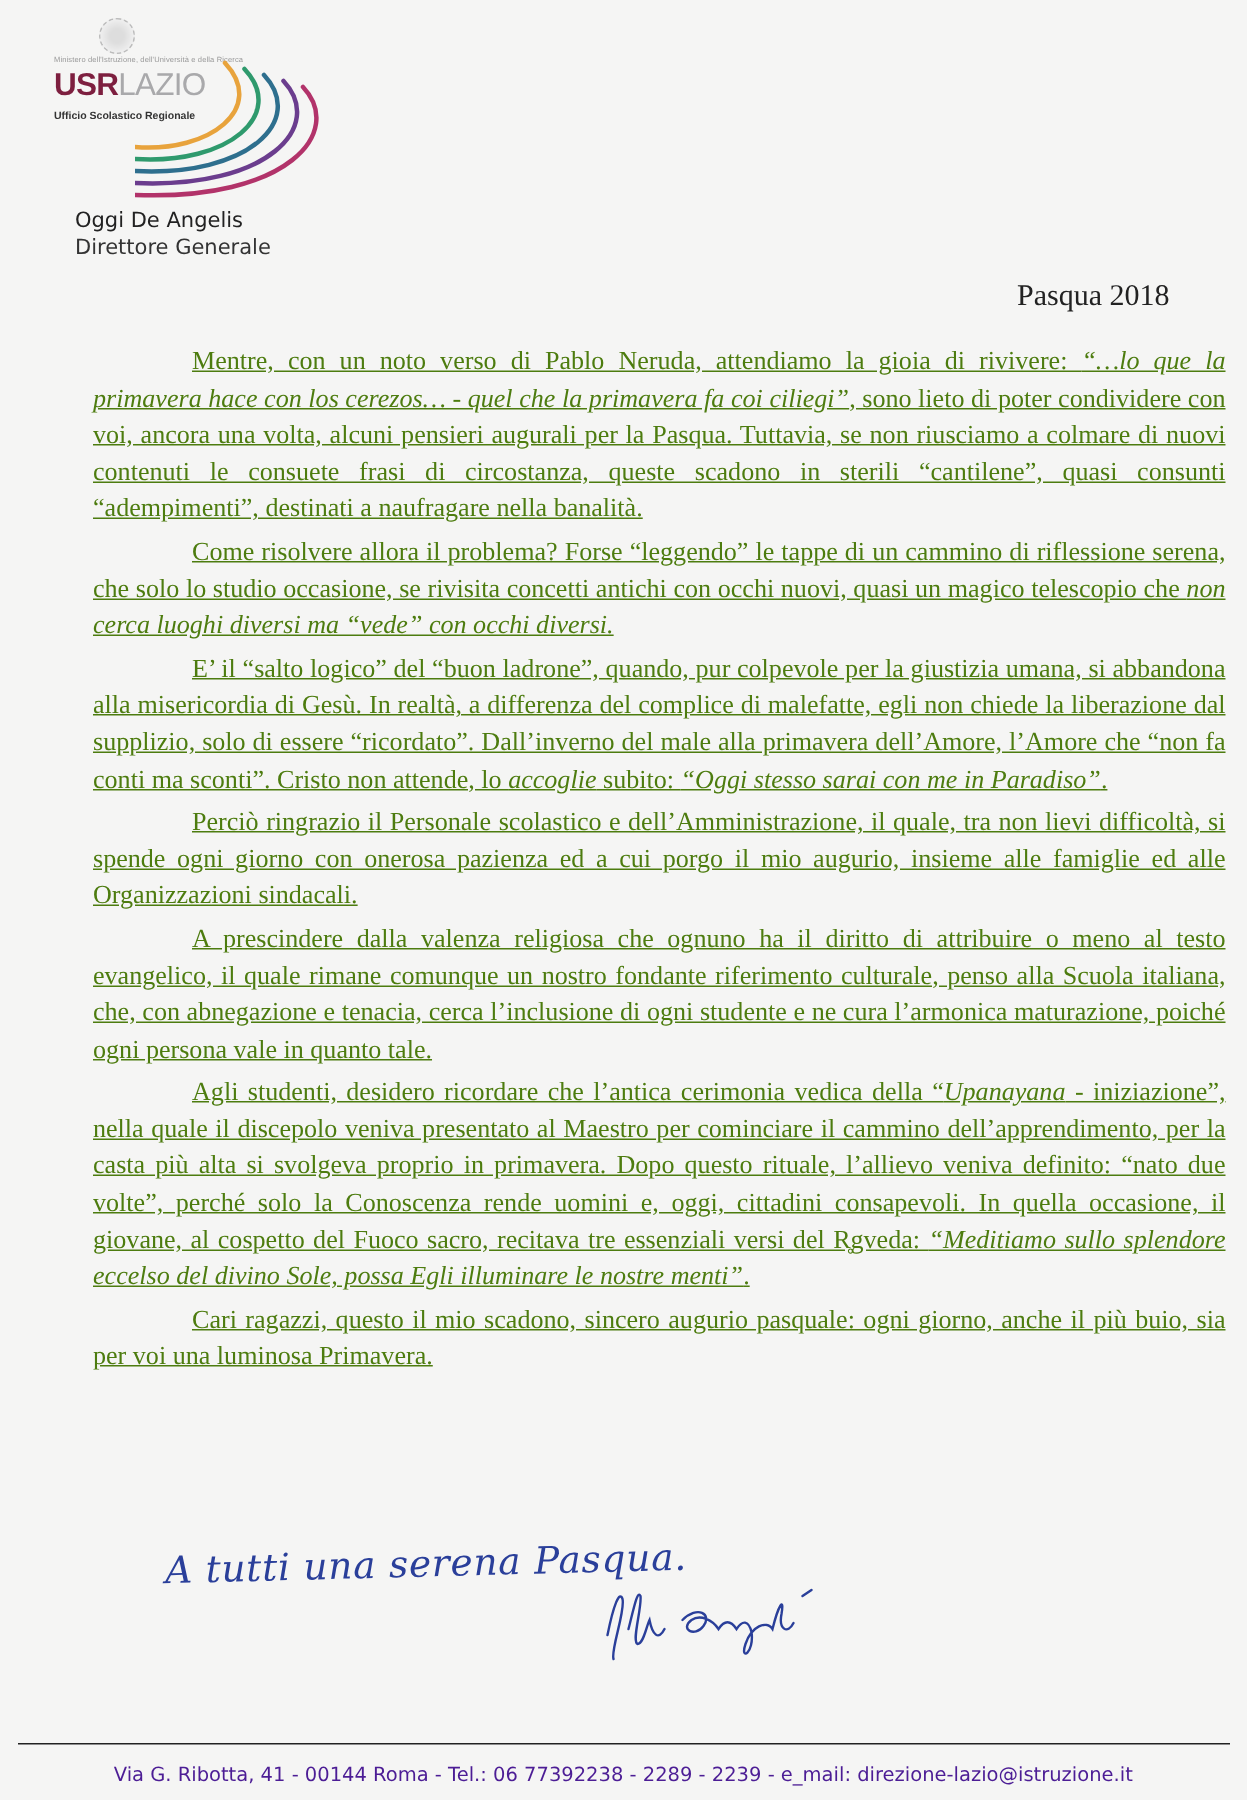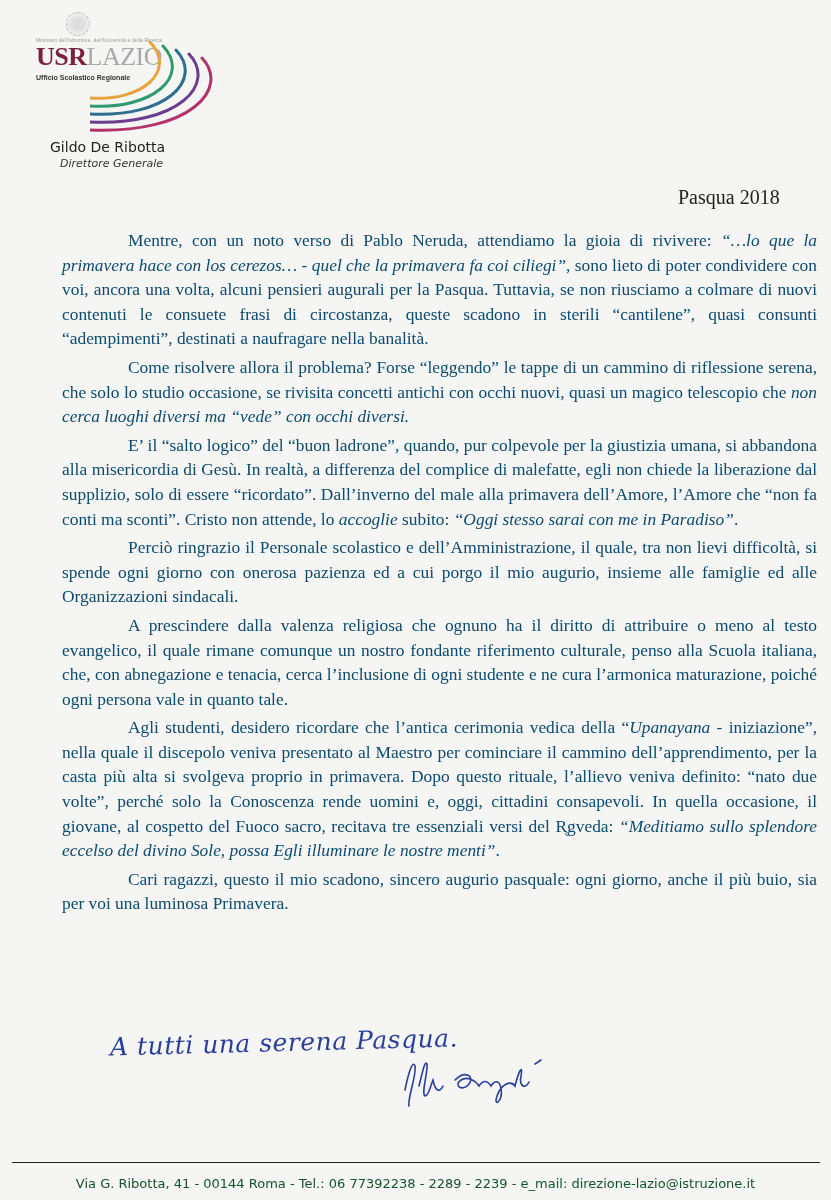--- a/index.html
+++ b/index.html
@@ -5,64 +5,64 @@
   html, body { margin: 0; padding: 0; }
   body {
     width: 831px; height: 1200px; background: #f5f5f4; position: relative; overflow: hidden;
     font-family: "Liberation Serif", "DejaVu Serif", serif; color: #222;
   }
   .header { position: absolute; left: 36px; top: 6px; width: 200px; height: 170px; }
   .emblem { position: absolute; left: 30px; top: 6px; width: 22px; height: 22px; border-radius: 50%;
     border: 1px dashed #bbb; background: radial-gradient(circle, #ddd 30%, #eee 70%); }
   .ministry { position: absolute; left: 0; top: 31px; font-family: "Liberation Sans", sans-serif;
     font-size: 5px; color: #999; white-space: nowrap; letter-spacing: 0.1px; }
-  .logo-word { position: absolute; left: 0; top: 36px; font-family: Liberation Serif, serif;
-    font-size: 26px; line-height: 30px; white-space: nowrap; letter-spacing: -0.5px; }
+  .logo-word { position: absolute; left: 0; top: 36px; font-family: Liberation Sans, sans-serif;
+    font-size: 21px; line-height: 30px; white-space: nowrap; letter-spacing: -0.5px; }
   .logo-usr { color: #7d1f3f; font-weight: bold; }
   .logo-lazio { color: #a9a9ab; font-weight: normal; }
   .logo-sub { position: absolute; left: 0; top: 68px; font-family: "Liberation Sans", sans-serif;
     font-size: 7px; font-weight: bold; color: #333; white-space: nowrap; }
   .arcs { position: absolute; left: 54px; top: 30px; width: 130px; height: 100px; }
   .signer { position: absolute; left: 14px; top: 133px; font-family: "DejaVu Sans", sans-serif; }
   .signer-name { font-size: 14px; color: #222; white-space: nowrap; }
-  .signer-title { font-size: 11px; font-style: italic; color: #333; margin-left: 10px; margin-top: 2px; white-space: nowrap; }
+  .signer-title { font-size: 14px; color: #333; margin-top: 2px; white-space: nowrap; }
 
   .date { position: absolute; left: 678px; top: 186px; font-size: 20px; color: #222; white-space: nowrap; }
 
-  .body-text { position: absolute; left: 62px; top: 228px; width: 755px; font-size: 17.4px; line-height: 24.6px; color: #0c4a6e; }
+  .body-text { position: absolute; left: 62px; top: 228px; width: 755px; font-size: 17.4px; line-height: 24.6px; color: #4d7c0f; text-decoration: underline; }
   .body-text p { margin: 0 0 4px 0; text-indent: 66px; text-align: justify; }
   .body-text em { font-style: italic; }
 
   .handwriting { position: absolute; left: 110px; top: 1028px; font-family: "DejaVu Serif", serif; font-style: italic;
     color: #2a3f9a; font-size: 25px; white-space: nowrap; transform: rotate(-1.5deg); letter-spacing: 0.5px; }
   .signature { position: absolute; left: 395px; top: 1050px; width: 200px; height: 60px; }
 
   .footer-rule { position: absolute; left: 12px; top: 1162px; width: 808px; height: 1px; background: #222; }
   .footer-text { position: absolute; left: 0; width: 831px; top: 1176px; text-align: center;
-    font-family: "DejaVu Sans", sans-serif; font-size: 13px; color: #14532d; white-space: nowrap; }
+    font-family: "DejaVu Sans", sans-serif; font-size: 13px; color: #4c1d95; white-space: nowrap; }
 </style>
 </head>
 <body>
 
 <div class="header">
   <div class="emblem"></div>
   <div class="ministry">Ministero dell'Istruzione, dell'Università e della Ricerca</div>
   <div class="logo-word">
     <span class="logo-usr">USR</span><span class="logo-lazio">LAZIO</span>
   </div>
   <div class="logo-sub">Ufficio Scolastico Regionale</div>
   <svg class="arcs" viewBox="0 0 130 100" id="arcs-svg">
       <path d="M 60 6 C 88 36, 50 66, 0 62" fill="none" stroke="#e8a33c" stroke-width="3" stroke-linecap="round"></path>
       <path d="M 73 10 C 101 40, 63 74, 0 70" fill="none" stroke="#2f9a6d" stroke-width="3" stroke-linecap="round"></path>
       <path d="M 86 14 C 114 44, 76 82, 0 78" fill="none" stroke="#2e6f8e" stroke-width="3" stroke-linecap="round"></path>
       <path d="M 99 18 C 127 48, 89 90, 0 86" fill="none" stroke="#6b3d8e" stroke-width="3" stroke-linecap="round"></path>
       <path d="M 112 22 C 140 52, 102 98, 0 94" fill="none" stroke="#b2336a" stroke-width="3" stroke-linecap="round"></path>
     </svg>
   <div class="signer">
-    <div class="signer-name">Gildo De Ribotta</div>
+    <div class="signer-name">Oggi De Angelis</div>
     <div class="signer-title">Direttore Generale</div>
   </div>
 </div>
 
 <div class="date">Pasqua  2018</div>
 
 <div class="body-text" id="body-text">
     <p><span>Mentre, con un noto verso di Pablo Neruda, attendiamo la gioia di rivivere: </span><em>“…lo que la primavera hace con los cerezos… - quel che la primavera fa coi ciliegi”</em><span>, sono lieto di poter condividere con voi, ancora una volta, alcuni pensieri augurali per la Pasqua. Tuttavia, se non riusciamo a colmare di nuovi  contenuti le consuete frasi di circostanza, queste scadono in sterili “cantilene”, quasi consunti “adempimenti”, destinati a naufragare nella banalità.</span></p>
     <p><span>Come risolvere allora il problema?  Forse “leggendo” le tappe di un cammino di riflessione serena, che solo lo studio occasione, se rivisita concetti antichi con occhi nuovi, quasi un magico telescopio che </span><em>non cerca luoghi diversi ma “vede” con occhi diversi.</em></p>
     <p><span>E’ il “salto logico” del “buon ladrone”, quando, pur colpevole per la giustizia umana, si abbandona alla misericordia di Gesù. In realtà, a differenza del complice di malefatte, egli non chiede la liberazione dal supplizio, solo di essere “ricordato”. Dall’inverno del male alla primavera dell’Amore, l’Amore che “non fa conti ma sconti”.  Cristo non attende, lo </span><em>accoglie</em><span> subito: </span><em>“Oggi stesso sarai con me in Paradiso”</em><span>.</span></p>

